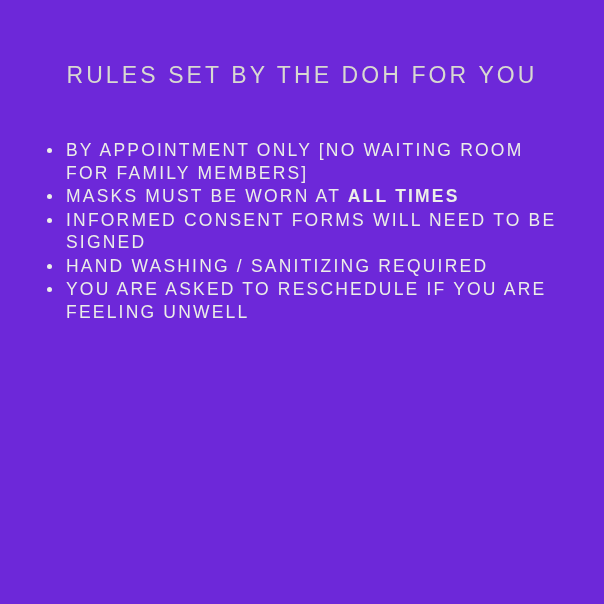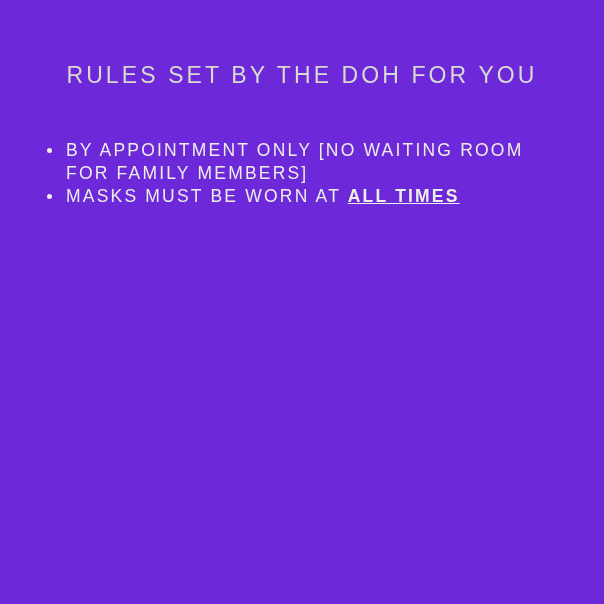--- a/index.html
+++ b/index.html
@@ -57,29 +57,31 @@
     content: "";
     position: absolute;
     left: 3px;
     top: 9px;
     width: 5px;
     height: 5px;
     border-radius: 50%;
     background: #eceee8;
   }
   .u-bold {
-    text-decoration: underline;
     font-weight: bold;
   }
   .u-plain {
     text-decoration: underline;
   }
 </style>
 </head>
 <body>
 
 <div class="card">
   <div class="title">Rules set by the DOH for you</div>
   <ul class="list" id="rules-list">
       <li class="list-item"><span>BY APPOINTMENT ONLY [NO WAITING ROOM FOR FAMILY MEMBERS]</span></li>
       <li class="list-item"><span>MASKS MUST BE WORN AT </span><span class="u-bold">ALL TIMES</span></li>
+      <li class="list-item"><span>INFORMED CONSENT FORMS WILL NEED TO BE SIGNED</span></li>
+      <li class="list-item"><span>HAND WASHING / SANITIZING REQUIRED</span></li>
+      <li class="list-item"><span>YOU ARE ASKED TO RESCHEDULE IF YOU ARE FEELING UNWELL</span></li>
     </ul>
 </div>
 
 </body></html>

